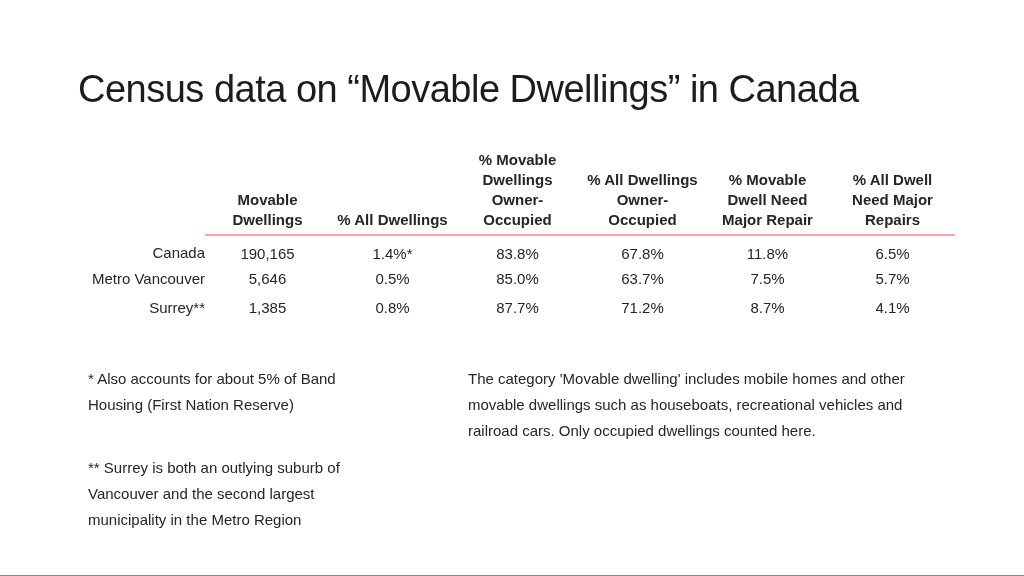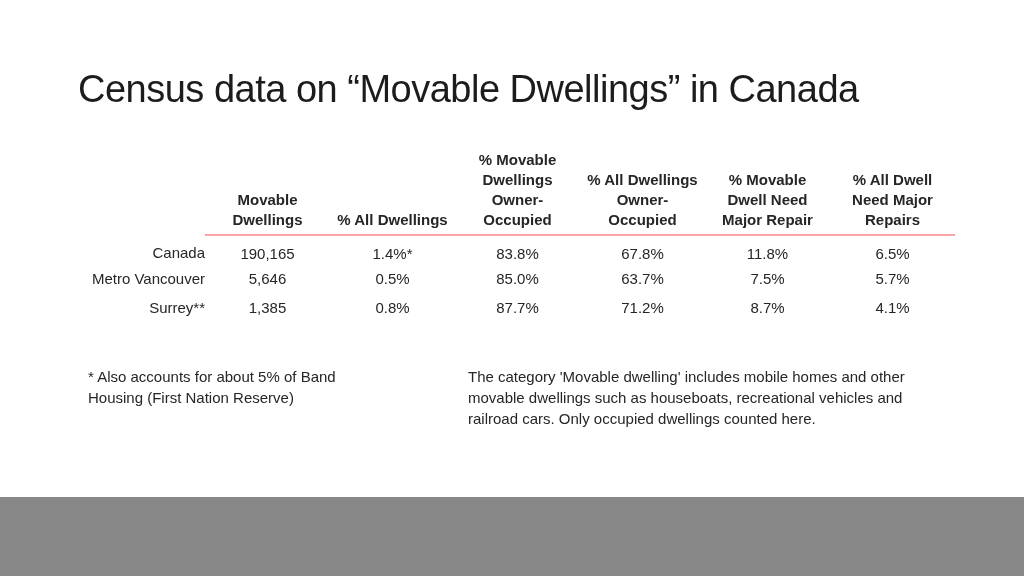--- a/index.html
+++ b/index.html
@@ -1,20 +1,20 @@
 <!DOCTYPE html>
 <html><head>
 <meta charset="utf-8">
 <style>
   * { margin: 0; padding: 0; box-sizing: border-box; }
   html, body { background: #888; }
   .slide {
     position: relative;
     width: 1024px;
-    height: 497px;
+    height: 575px;
     background: #ffffff;
     font-family: "Liberation Sans", sans-serif;
     color: #262626;
     overflow: hidden;
   }
   .slide-title {
     position: absolute;
     left: 78px;
     top: 68px;
     font-size: 38px;
@@ -60,21 +60,21 @@
     position: absolute;
     left: 483px;
     top: 322px;
     font-size: 13.5px;
     color: #262626;
     white-space: nowrap;
   }
   .note-block {
     position: absolute;
     font-size: 15px;
-    line-height: 21px;
+    line-height: 26px;
     color: #262626;
   }
   .footnote-1 { left: 88px;  top: 366px; width: 268px; }
   .footnote-2 { left: 88px;  top: 455px; width: 272px; }
   .definition-1 { left: 468px; top: 366px; width: 465px; }
   .definition-2 { left: 468px; top: 454px; width: 503px; }
 </style>
 </head>
 <body>
 
@@ -130,17 +130,18 @@
         <td>71.2%</td>
         <td>8.7%</td>
         <td>4.1%</td>
       </tr>
     </tbody>
   </table>
 
 
   <div class="note-block footnote-1">* Also accounts for about 5% of Band Housing (First Nation Reserve)</div>
 
+  <div class="note-block footnote-2">** Surrey is both an outlying suburb of Vancouver and the second largest municipality in the Metro Region</div>
 
   <div class="note-block definition-1">The category 'Movable dwelling' includes mobile homes and other movable dwellings such as houseboats, recreational vehicles and railroad cars. Only occupied dwellings counted here.</div>
 
 
 </div>
 
 </body></html>

